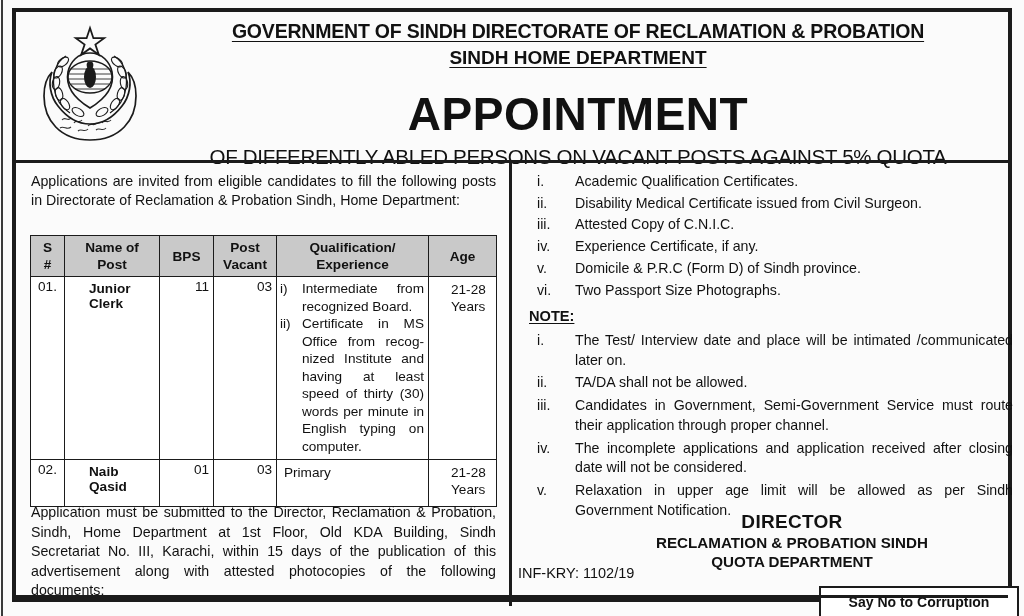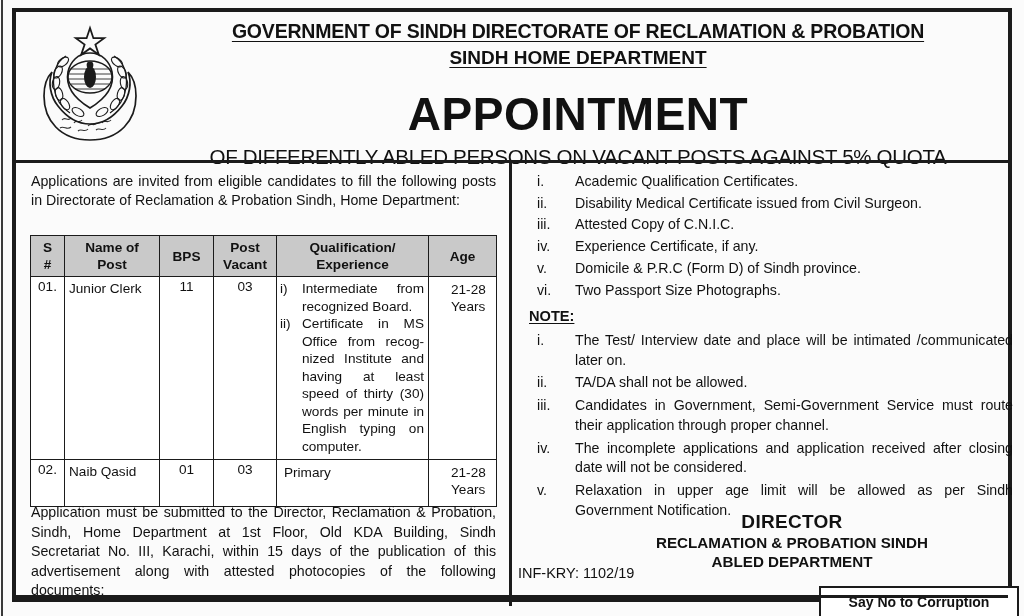--- a/index.html
+++ b/index.html
@@ -160,22 +160,22 @@
     vertical-align: middle;
   }
   .c-sn { width: 34px; }
   .c-name { width: 95px; }
   .c-bps { width: 54px; }
   .c-vac { width: 63px; }
   .c-qual { width: 152px; }
   .c-age { width: 68px; }
 
   td.sn { text-align: center; }
-  td.name { font-weight: normal; padding-left: 4px; padding-top: 4px; }
-  td.num { text-align: center; }
+  td.name { font-weight: bold; padding-left: 24px; padding-top: 4px; }
+  td.num { text-align: right; }
   td.age { padding-left: 22px; padding-top: 4px; line-height: 17px; }
   td.qual { padding: 3px 4px 4px 3px; }
 
   .qlist {
     list-style: none;
     margin: 0;
     padding: 0;
   }
   .qlist li {
     position: relative;
@@ -504,21 +504,21 @@
             </li>
             <li>
               <span class="rn">v.</span>
               <span>Relaxation in upper age limit will be allowed as per Sindh Government Notification.</span>
             </li>
           </ul>
 
           <div class="sign-block">
             <div class="sign-title">DIRECTOR</div>
             <div class="sign-line">RECLAMATION &amp; PROBATION SINDH</div>
-            <div class="sign-line">ABLED DEPARTMENT</div>
+            <div class="sign-line">QUOTA DEPARTMENT</div>
           </div>
 
           <div class="inf">INF-KRY: 1102/19</div>
 
           <div class="urdu-box">
             <span class="urdu-text">ہم دہشت گردی کے خلاف متحد ہیں</span>
           </div>
 
           <div class="corrupt-box">
             <span class="corrupt-text">Say No to Corruption</span>

